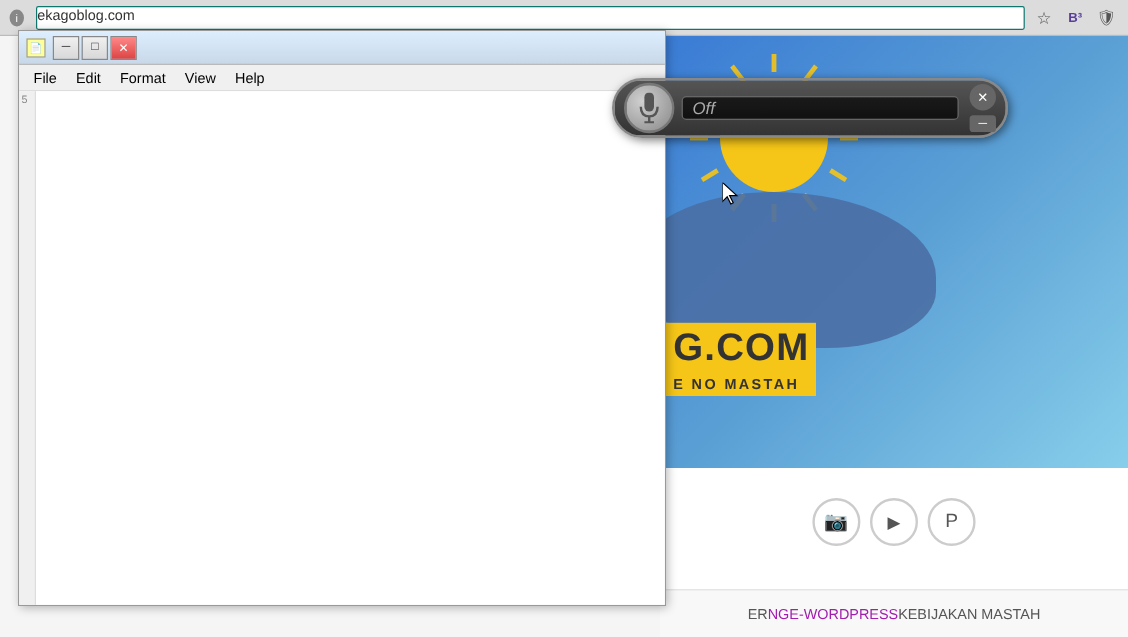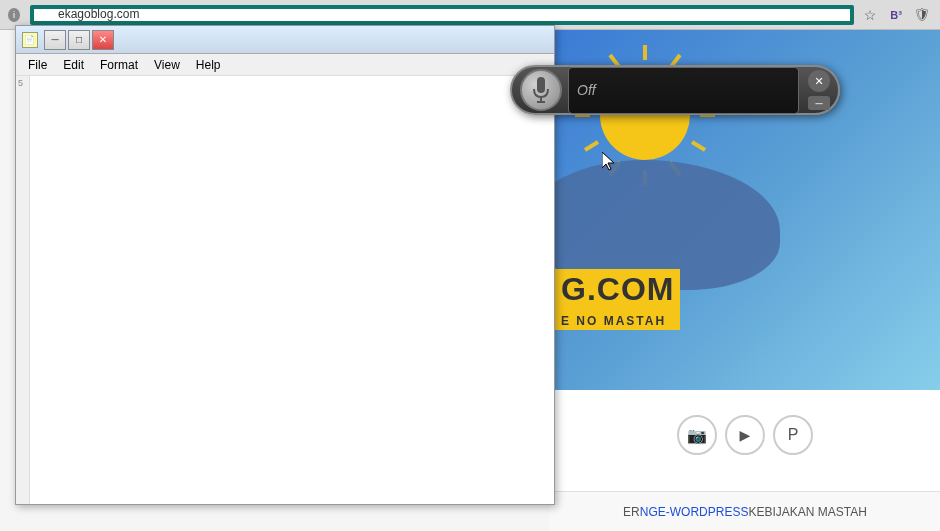--- a/index.html
+++ b/index.html
@@ -37,25 +37,25 @@
       height: 16px;
       display: flex;
       align-items: center;
       justify-content: center;
     }
 
     .browser-url-bar {
       flex: 1;
       height: 20px;
       background: white;
-      border: 4px solid #0f766e;
+      border: 1px solid #0f766e;
       border-radius: 2px;
       display: flex;
-      align-items: flex-end;
-      padding: 0 24px;
+      align-items: flex-start;
+      padding: 0 0;
       font-size: 12px;
       color: #333;
     }
 
     .info-icon {
       width: 14px;
       height: 14px;
       border-radius: 50%;
       background: #888;
       color: white;
@@ -249,21 +249,21 @@
       border: 2px solid #777;
       display: flex;
       align-items: center;
       justify-content: center;
       margin-right: 6px;
       flex-shrink: 0;
     }
 
     .voice-display {
       flex: 1;
-      height: 47px;
+      height: 20px;
       background: linear-gradient(to bottom, #1a1a1a, #111);
       border-radius: 4px;
       border: 1px solid #666;
       display: flex;
       align-items: center;
       padding: 0 8px;
     }
 
     .voice-status {
       color: #aaa;
@@ -363,21 +363,21 @@
     </div>
 
     <div class="social-row">
       <div class="social-icon" style="font-size:16px;">📷</div>
       <div class="social-icon" style="font-size:14px;">▶</div>
       <div class="social-icon" style="font-size:16px;">P</div>
     </div>
 
     <div style="position:absolute;bottom:0;left:0;right:0;height:40px;background:#f8f8f8;border-top:1px solid #e0e0e0;display:flex;align-items:center;justify-content:center;">
       <span style="font-size:12px;color:#555;font-weight:500;">ER</span>
-      <span style="font-size:12px;color:#1d4ed8;font-weight:500;">NGE-WORDPRESS</span>
+      <span style="font-size:12px;color:#a21caf;font-weight:500;">NGE-WORDPRESS</span>
       <span style="font-size:12px;color:#555;font-weight:500;">KEBIJAKAN MASTAH</span>
     </div>
   </div>
 
   <div class="notepad-window">
     
     <div class="notepad-titlebar">
       <div class="notepad-icon">
         <span style="font-size:9px;">📄</span>
       </div>

